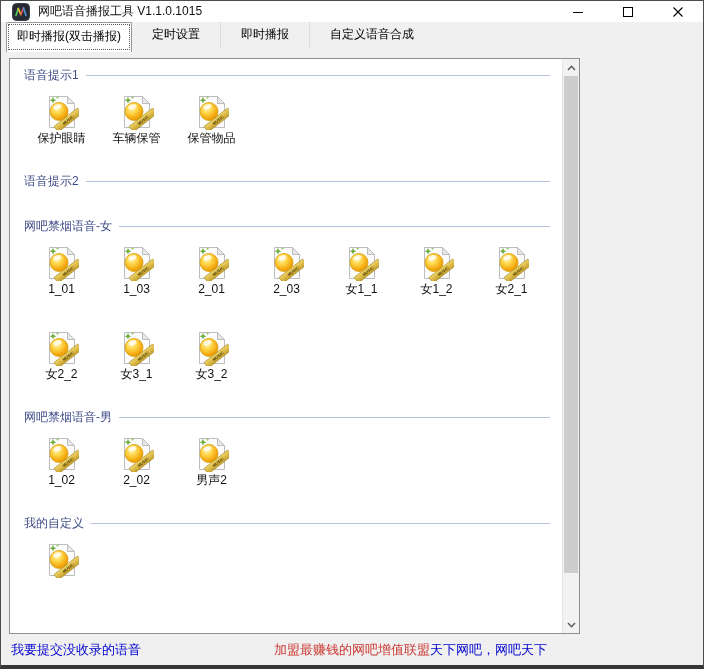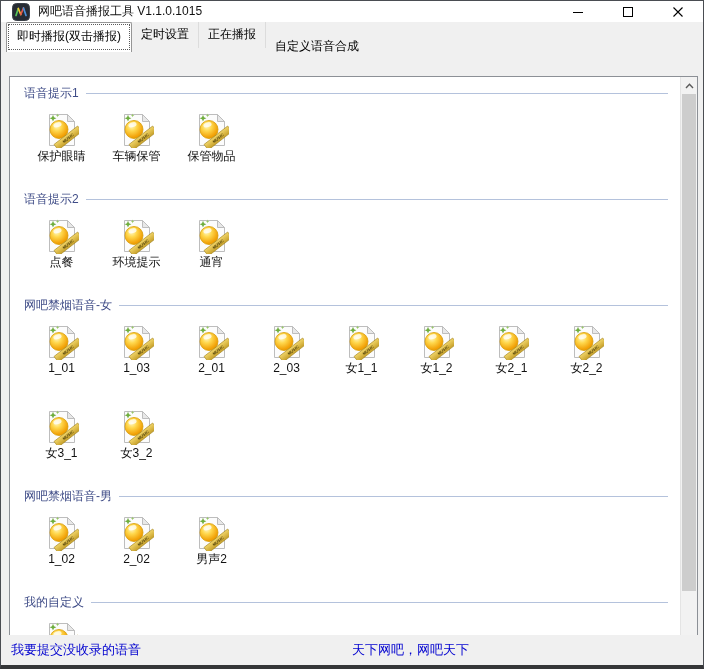--- a/index.html
+++ b/index.html
@@ -25,38 +25,38 @@
   .title-text { font-size: 12px; color: #101010; white-space: nowrap; }
   .win-controls { margin-left: auto; display: flex; height: 100%; }
   .win-btn { width: 50px; height: 100%; display: flex; align-items: center; justify-content: center; cursor: default; }
 
   
   .tabstrip {
     height: 26px; display: flex; align-items: flex-start;
     padding-left: 5px; position: relative; z-index: 2;
   }
   .tab {
-    font-size: 12px; color: #000; padding: 4px 9px 5px;
+    font-size: 12px; color: #000; padding: 4px 20px 5px;
     white-space: nowrap; cursor: default;
     border-right: 1px solid #dcdcdc;
   }
-  .tab:last-child { border-right: none; margin-top: 12px; }
+  .tab:last-child { border-right: none; }
   .tab.selected {
     background: #ffffff;
     border: 1px solid #969696; border-bottom: none;
     border-radius: 2px 2px 0 0;
     padding: 5px 10px 7px;
     margin-bottom: -1px;
     outline: 1px dotted #5a5a5a; outline-offset: -3px;
   }
 
   
   .panel {
-    position: absolute; left: 8px; top: 75px;
-    width: 689px; height: 576px;
+    position: absolute; left: 8px; top: 57px;
+    width: 571px; height: 576px;
     background: #ffffff;
     border: 1px solid #8c9096;
   }
   .panel-inner {
     position: absolute; left: 0; top: 0; right: 17px; bottom: 0;
     overflow: hidden; padding: 8px 0 0 14px;
   }
   .group { margin-bottom: 28px; }
   .group-header { display: flex; align-items: center; margin-bottom: 10px; padding-right: 12px; }
   .group-title { font-size: 12px; color: var(--group-header, #3f4c87); white-space: nowrap; margin-right: 7px; }
@@ -148,21 +148,21 @@
         <svg width="12" height="12" viewBox="0 0 12 12">
             <path d="M1.5,1.5 L10.5,10.5 M10.5,1.5 L1.5,10.5" stroke="#000" stroke-width="1.1"></path>
           </svg>
       </div>
     </div>
   </div>
 
   <div class="tabstrip">
       <div class="tab selected">即时播报(双击播报)</div>
       <div class="tab">定时设置</div>
-      <div class="tab">正在播报</div>
+      <div class="tab">即时播报</div>
       <div class="tab">自定义语音合成</div>
     </div>
 
   <div class="panel">
     <div class="panel-inner">
   <div class="group">
     <div class="group-header">
       <span class="group-title">语音提示1</span>
       <span class="group-line"></span>
     </div>
@@ -188,42 +188,20 @@
     <div class="item-label">保管物品</div>
   </div>
 </div>
   </div>
 
   <div class="group">
     <div class="group-header">
       <span class="group-title">语音提示2</span>
       <span class="group-line"></span>
     </div>
-    <div class="items">
-  <div class="item">
-    <svg class="item-icon" viewBox="0 0 34 36">
-                <use href="#music-file" xlink:href="#music-file"></use>
-              </svg>
-    <div class="item-label">点餐</div>
-  </div>
-
-  <div class="item">
-    <svg class="item-icon" viewBox="0 0 34 36">
-                <use href="#music-file" xlink:href="#music-file"></use>
-              </svg>
-    <div class="item-label">环境提示</div>
-  </div>
-
-  <div class="item">
-    <svg class="item-icon" viewBox="0 0 34 36">
-                <use href="#music-file" xlink:href="#music-file"></use>
-              </svg>
-    <div class="item-label">通宵</div>
-  </div>
-</div>
   </div>
 
   <div class="group">
     <div class="group-header">
       <span class="group-title">网吧禁烟语音-女</span>
       <span class="group-line"></span>
     </div>
     <div class="items">
   <div class="item">
     <svg class="item-icon" viewBox="0 0 34 36">
@@ -352,16 +330,17 @@
       <div class="sb-btn down">
         <svg width="9" height="6" viewBox="0 0 9 6">
             <path d="M1,1 L4.5,4.7 L8,1" fill="none" stroke="#5a5a5a" stroke-width="1.4"></path>
           </svg>
       </div>
     </div>
   </div>
 
   <div class="statusbar">
     <span class="status-link link-left">我要提交没收录的语音</span>
+    <span class="status-link link-center">加盟最赚钱的网吧增值联盟</span>
     <span class="status-link link-right">天下网吧，网吧天下</span>
   </div>
 
 </div>
 
 </body></html>

